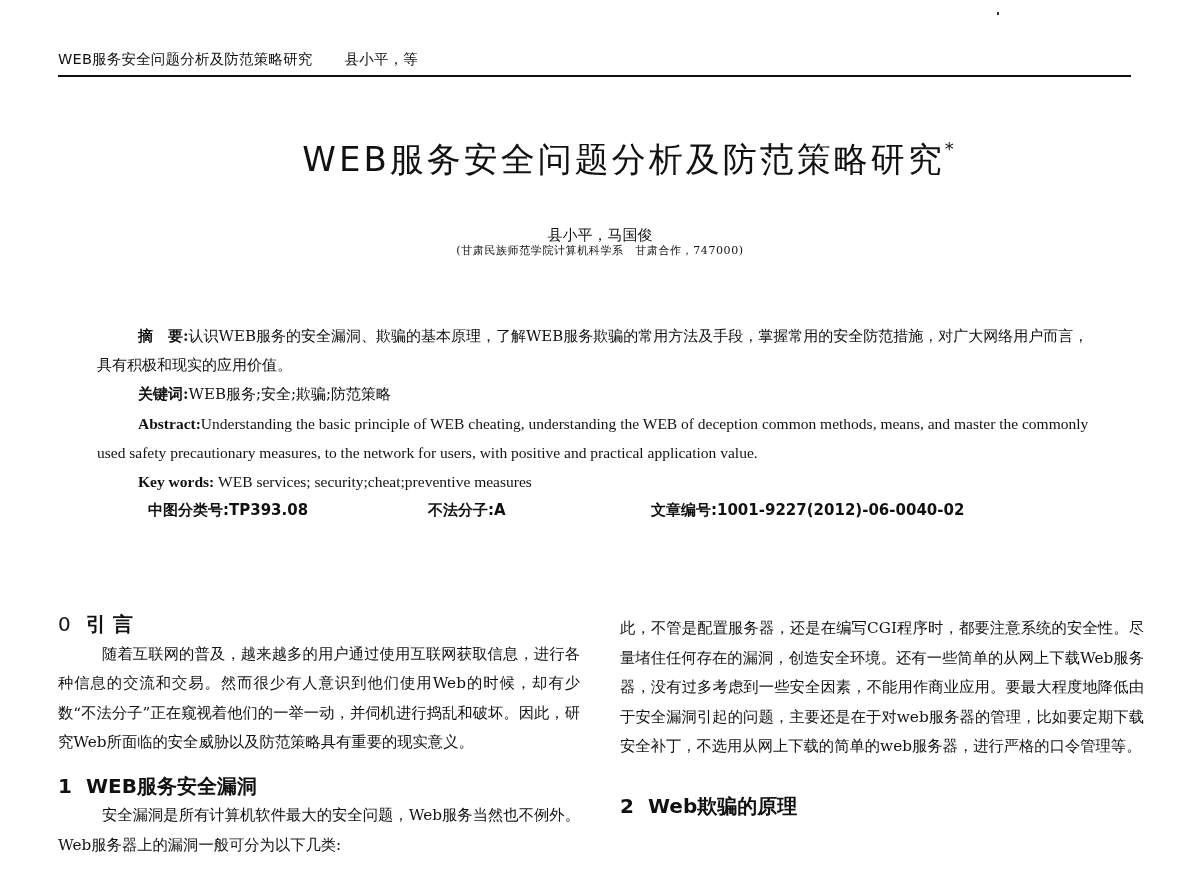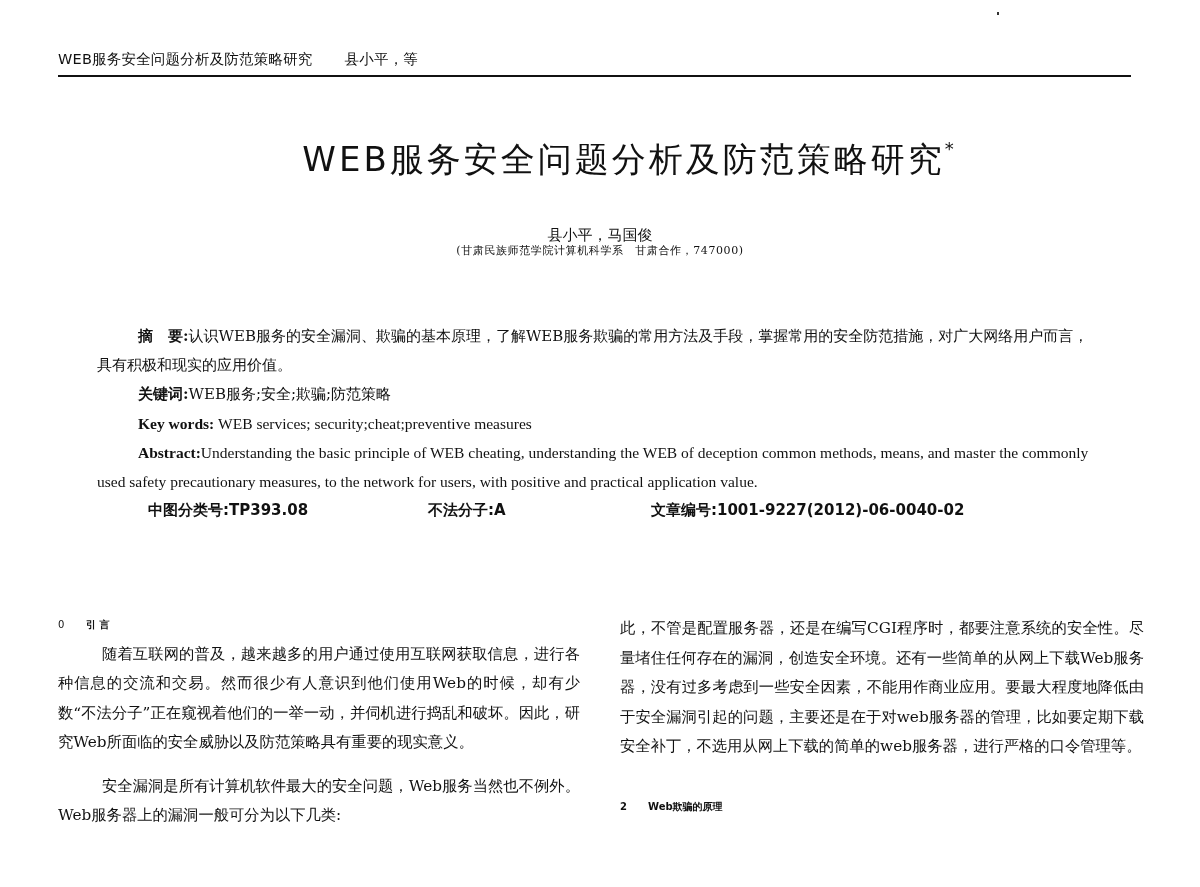--- a/index.html
+++ b/index.html
@@ -83,21 +83,21 @@
       font-size: 15.3px;
       line-height: 29.5px;
       text-align: justify;
     }
     .col p { margin: 0; }
     .col-left { left: 58px; top: 610px; width: 522px; }
     .col-right { left: 612px; top: 614px; width: 524px; margin-left: 8px; }
     .sec-heading {
       font-family: "DejaVu Sans", "Liberation Sans", sans-serif;
       font-weight: bold;
-      font-size: 10px;
+      font-size: 20px;
     }
     .sec-heading .num { display: inline-block; width: 28px; font-weight: normal; }
     .sec-heading.strong .num { font-weight: bold; }
     .para { text-indent: 44px; }
   </style>
 </head>
 <body>
 
 <div class="abs speck"></div>
 
@@ -113,36 +113,39 @@
 <div class="abs affiliation">(甘肃民族师范学院计算机科学系　甘肃合作，747000)</div>
 
 <div class="abs abs-block">
   <p class="indent">
     <span class="bold">摘　要:</span><span>认识WEB服务的安全漏洞、欺骗的基本原理，了解WEB服务欺骗的常用方法及手段，掌握常用的安全防范措施，对广大网络用户而言，具有积极和现实的应用价值。</span>
   </p>
   <p class="indent">
     <span class="bold">关键词:</span><span>WEB服务;安全;欺骗;防范策略</span>
   </p>
   <p class="indent en">
-    <span class="bold">Key words:</span>&nbsp;<span>WEB services; security;cheat;preventive measures</span>
+    <span class="bold">Abstract:</span><span>Understanding the basic principle of WEB cheating, understanding the WEB of deception common methods, means, and master the commonly used safety precautionary measures, to the network for users, with positive and practical application value.</span>
   </p>
   <p class="indent en">
-    <span class="bold">Abstract:</span><span>Understanding the basic principle of WEB cheating, understanding the WEB of deception common methods, means, and master the commonly used safety precautionary measures, to the network for users, with positive and practical application value.</span>
+    <span class="bold">Key words:</span>&nbsp;<span>WEB services; security;cheat;preventive measures</span>
   </p>
   <p class="cls-line">
     <span class="cls-1">中图分类号:TP393.08</span><span class="cls-2">不法分子:A</span><span>文章编号:1001-9227(2012)-06-0040-02</span>
   </p>
 </div>
 
 <div class="abs col col-left">
   <p class="sec-heading">
     <span class="num">0</span><span>引 言</span>
   </p>
   <p class="para">随着互联网的普及，越来越多的用户通过使用互联网获取信息，进行各种信息的交流和交易。然而很少有人意识到他们使用Web的时候，却有少数“不法分子”正在窥视着他们的一举一动，并伺机进行捣乱和破坏。因此，研究Web所面临的安全威胁以及防范策略具有重要的现实意义。</p>
   <div style="height:14px"></div>
+  <p class="sec-heading strong">
+    <span class="num">1</span><span>WEB服务安全漏洞</span>
+  </p>
   <p class="para">安全漏洞是所有计算机软件最大的安全问题，Web服务当然也不例外。Web服务器上的漏洞一般可分为以下几类:</p>
 </div>
 
 <div class="abs col col-right">
   <p>此，不管是配置服务器，还是在编写CGI程序时，都要注意系统的安全性。尽量堵住任何存在的漏洞，创造安全环境。还有一些简单的从网上下载Web服务器，没有过多考虑到一些安全因素，不能用作商业应用。要最大程度地降低由于安全漏洞引起的问题，主要还是在于对web服务器的管理，比如要定期下载安全补丁，不选用从网上下载的简单的web服务器，进行严格的口令管理等。</p>
   <div style="height:30px"></div>
   <p class="sec-heading strong">
     <span class="num">2</span><span>Web欺骗的原理</span>
   </p>
 </div>

